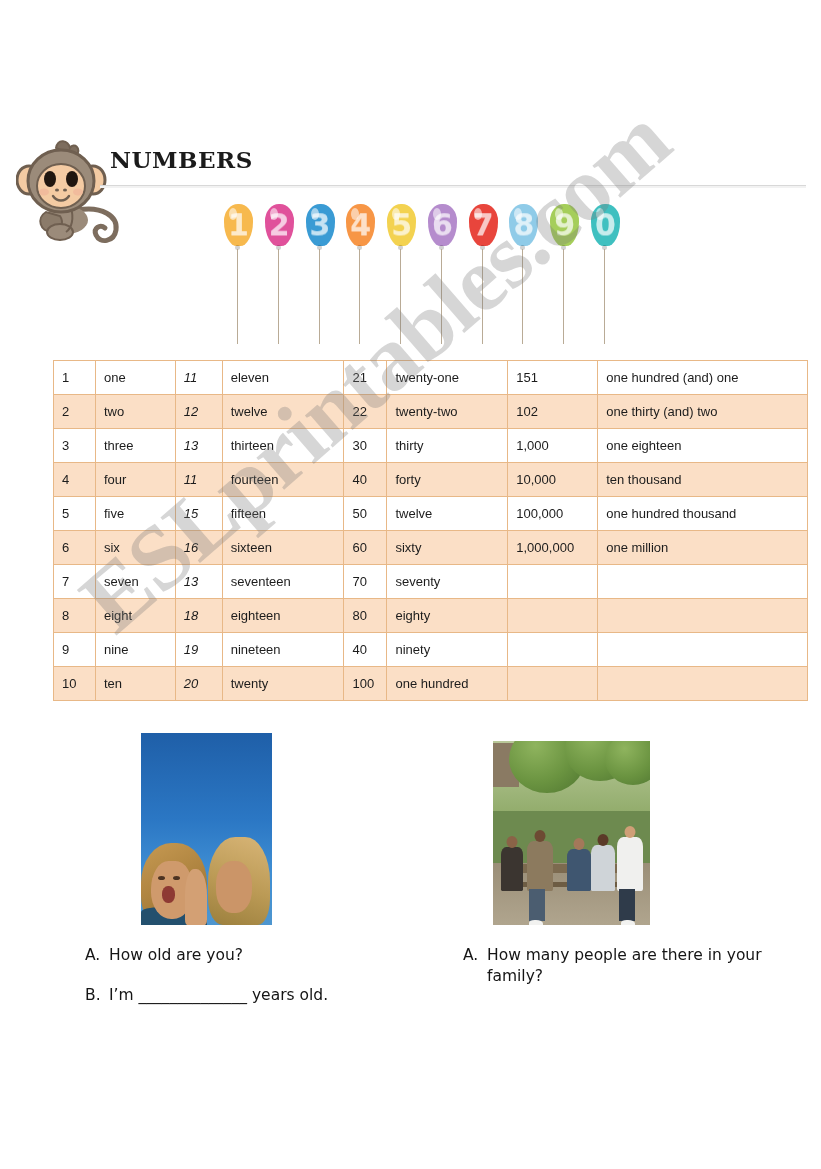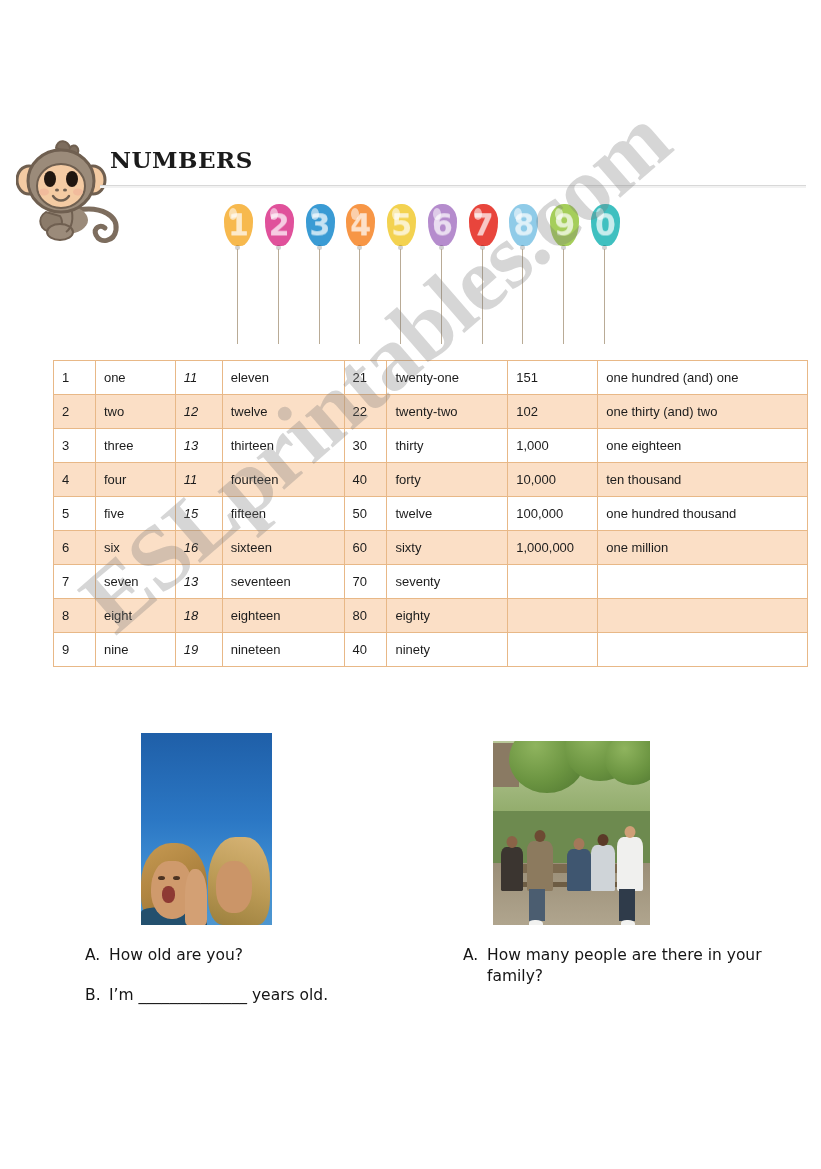--- a/index.html
+++ b/index.html
@@ -543,20 +543,30 @@
     <tr class="plain">
       <td class="col-a">9</td>
       <td class="col-b">nine</td>
       <td class="col-c">19</td>
       <td class="col-d">nineteen</td>
       <td class="col-e">40</td>
       <td class="col-f">ninety</td>
       <td class="col-g"></td>
       <td class="col-h"></td>
     </tr>
+    <tr class="shaded">
+      <td class="col-a">10</td>
+      <td class="col-b">ten</td>
+      <td class="col-c">20</td>
+      <td class="col-d">twenty</td>
+      <td class="col-e">100</td>
+      <td class="col-f">one hundred</td>
+      <td class="col-g"></td>
+      <td class="col-h"></td>
+    </tr>
   </tbody>
 </table>
 
 <div id="photo-left">
   <div class="sky"></div>
   <div class="girlB-hair"></div>
   <div class="girlB-face"></div>
   <div class="girlA-hair"></div>
   <div class="girlA-shirt"></div>
   <div class="girlA-face"></div>

